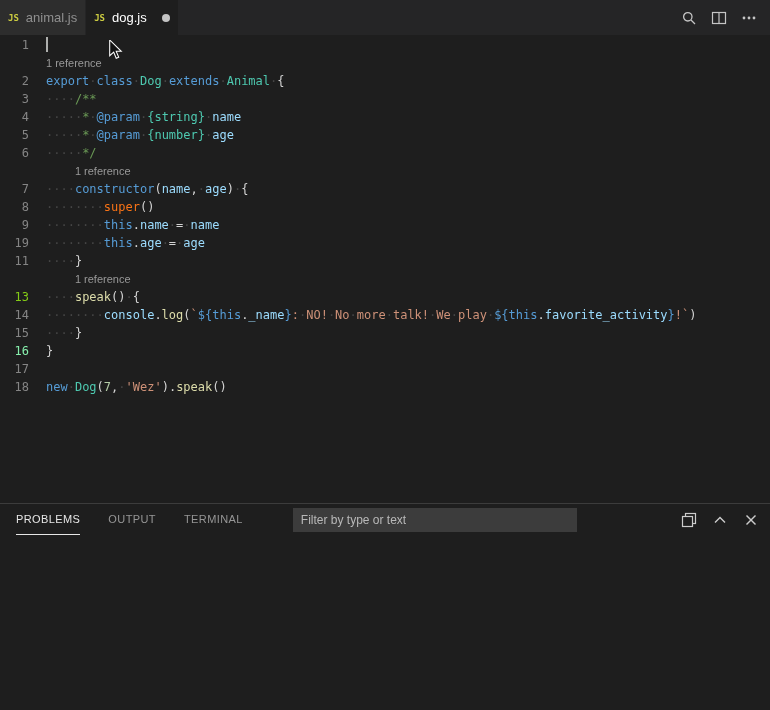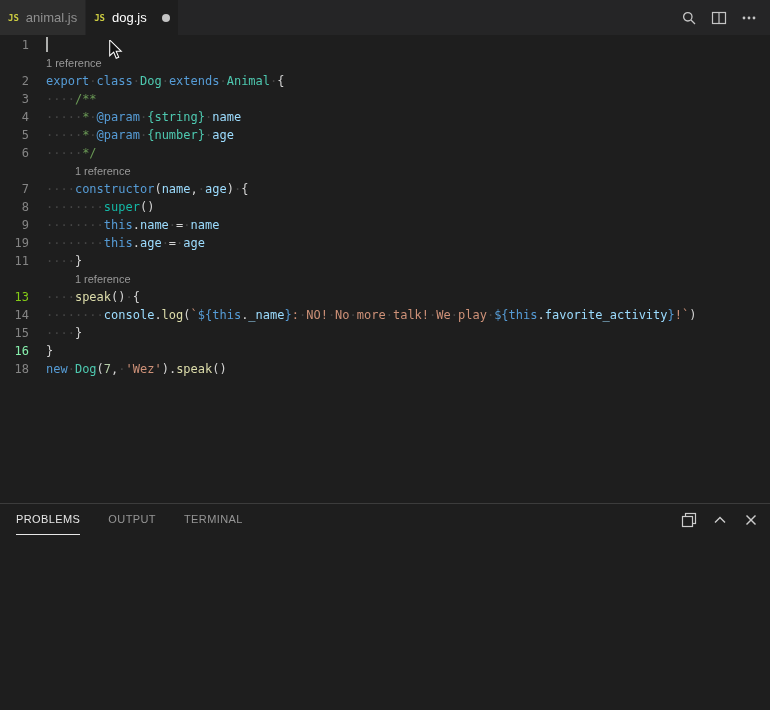--- a/index.html
+++ b/index.html
@@ -117,21 +117,21 @@
         <div class="crow">
           <div class="gutter" style="color: rgb(133, 133, 133);"></div>
           <div class="cline lens" style="color: rgb(153, 153, 153); padding-left: 28.88px;">1 reference</div>
         </div>
         <div class="crow">
           <div class="gutter" style="color: rgb(133, 133, 133);">7</div>
           <div class="cline"><span style="color: rgb(69, 69, 69);">····</span><span style="color: rgb(86, 156, 214);">constructor</span><span style="color: rgb(212, 212, 212);">(</span><span style="color: rgb(156, 220, 254);">name</span><span style="color: rgb(212, 212, 212);">,</span><span style="color: rgb(69, 69, 69);">·</span><span style="color: rgb(156, 220, 254);">age</span><span style="color: rgb(212, 212, 212);">)</span><span style="color: rgb(69, 69, 69);">·</span><span style="color: rgb(212, 212, 212);">{</span></div>
         </div>
         <div class="crow">
           <div class="gutter" style="color: rgb(133, 133, 133);">8</div>
-          <div class="cline"><span style="color: rgb(69, 69, 69);">········</span><span style="color: #14b8a6;">super</span><span style="color: rgb(212, 212, 212);">()</span></div>
+          <div class="cline"><span style="color: rgb(69, 69, 69);">········</span><span style="color: #f97316;">super</span><span style="color: rgb(212, 212, 212);">()</span></div>
         </div>
         <div class="crow">
           <div class="gutter" style="color: rgb(133, 133, 133);">9</div>
           <div class="cline"><span style="color: rgb(69, 69, 69);">········</span><span style="color: rgb(86, 156, 214);">this</span><span style="color: rgb(212, 212, 212);">.</span><span style="color: rgb(156, 220, 254);">name</span><span style="color: rgb(69, 69, 69);">·</span><span style="color: rgb(212, 212, 212);">=</span><span style="color: rgb(69, 69, 69);">·</span><span style="color: rgb(156, 220, 254);">name</span></div>
         </div>
         <div class="crow">
           <div class="gutter" style="color: rgb(133, 133, 133);">19</div>
           <div class="cline"><span style="color: rgb(69, 69, 69);">········</span><span style="color: rgb(86, 156, 214);">this</span><span style="color: rgb(212, 212, 212);">.</span><span style="color: rgb(156, 220, 254);">age</span><span style="color: rgb(69, 69, 69);">·</span><span style="color: rgb(212, 212, 212);">=</span><span style="color: rgb(69, 69, 69);">·</span><span style="color: rgb(156, 220, 254);">age</span></div>
         </div>
         <div class="crow">
@@ -150,33 +150,38 @@
           <div class="gutter" style="color: rgb(133, 133, 133);">14</div>
           <div class="cline"><span style="color: rgb(69, 69, 69);">········</span><span style="color: rgb(156, 220, 254);">console</span><span style="color: rgb(212, 212, 212);">.</span><span style="color: rgb(220, 220, 170);">log</span><span style="color: rgb(212, 212, 212);">(</span><span style="color: rgb(206, 145, 120);">`</span><span style="color: rgb(86, 156, 214);">${</span><span style="color: rgb(86, 156, 214);">this</span><span style="color: rgb(212, 212, 212);">.</span><span style="color: rgb(156, 220, 254);">_name</span><span style="color: rgb(86, 156, 214);">}</span><span style="color: rgb(206, 145, 120);">:</span><span style="color: rgb(69, 69, 69);">·</span><span style="color: rgb(206, 145, 120);">NO!</span><span style="color: rgb(69, 69, 69);">·</span><span style="color: rgb(206, 145, 120);">No</span><span style="color: rgb(69, 69, 69);">·</span><span style="color: rgb(206, 145, 120);">more</span><span style="color: rgb(69, 69, 69);">·</span><span style="color: rgb(206, 145, 120);">talk!</span><span style="color: rgb(69, 69, 69);">·</span><span style="color: rgb(206, 145, 120);">We</span><span style="color: rgb(69, 69, 69);">·</span><span style="color: rgb(206, 145, 120);">play</span><span style="color: rgb(69, 69, 69);">·</span><span style="color: rgb(86, 156, 214);">${</span><span style="color: rgb(86, 156, 214);">this</span><span style="color: rgb(212, 212, 212);">.</span><span style="color: rgb(156, 220, 254);">favorite_activity</span><span style="color: rgb(86, 156, 214);">}</span><span style="color: rgb(206, 145, 120);">!</span><span style="color: rgb(206, 145, 120);">`</span><span style="color: rgb(212, 212, 212);">)</span></div>
         </div>
         <div class="crow">
           <div class="gutter" style="color: rgb(133, 133, 133);">15</div>
           <div class="cline"><span style="color: rgb(69, 69, 69);">····</span><span style="color: rgb(212, 212, 212);">}</span></div>
         </div>
         <div class="crow">
           <div class="gutter" style="color: #86efac;">16</div>
           <div class="cline"><span style="color: rgb(212, 212, 212);">}</span></div>
+        </div>
+        <div class="crow">
+          <div class="gutter" style="color: rgb(133, 133, 133);">17</div>
+          <div class="cline"></div>
         </div>
         <div class="crow">
           <div class="gutter" style="color: rgb(133, 133, 133);">18</div>
           <div class="cline"><span style="color: rgb(86, 156, 214);">new</span><span style="color: rgb(69, 69, 69);">·</span><span style="color: rgb(78, 201, 176);">Dog</span><span style="color: rgb(212, 212, 212);">(</span><span style="color: rgb(181, 206, 168);">7</span><span style="color: rgb(212, 212, 212);">,</span><span style="color: rgb(69, 69, 69);">·</span><span style="color: rgb(206, 145, 120);">'Wez'</span><span style="color: rgb(212, 212, 212);">)</span><span style="color: rgb(212, 212, 212);">.</span><span style="color: rgb(220, 220, 170);">speak</span><span style="color: rgb(212, 212, 212);">()</span></div>
         </div>
       </div>
   </div>
 
   <div class="panel">
     <div class="panel-header">
       <div class="panel-tab active">PROBLEMS</div>
       <div class="panel-tab">OUTPUT</div>
       <div class="panel-tab">TERMINAL</div>
+      <input class="filter-input" type="text" placeholder="Filter by type or text" style="">
       <div class="panel-actions">
         <span class="icon-btn">
           <svg width="16" height="16" viewBox="0 0 16 16">
             <rect x="4.5" y="1.5" width="10" height="10" fill="none" stroke="currentColor" stroke-width="1.2"></rect>
             <rect x="1.5" y="4.5" width="10" height="10" fill="#1e1e1e" stroke="currentColor" stroke-width="1.2"></rect>
           </svg>
         </span>
         <span class="icon-btn">
           <svg width="16" height="16" viewBox="0 0 16 16">
             <polyline points="3,10.5 8,5.5 13,10.5" fill="none" stroke="currentColor" stroke-width="1.4"></polyline>

